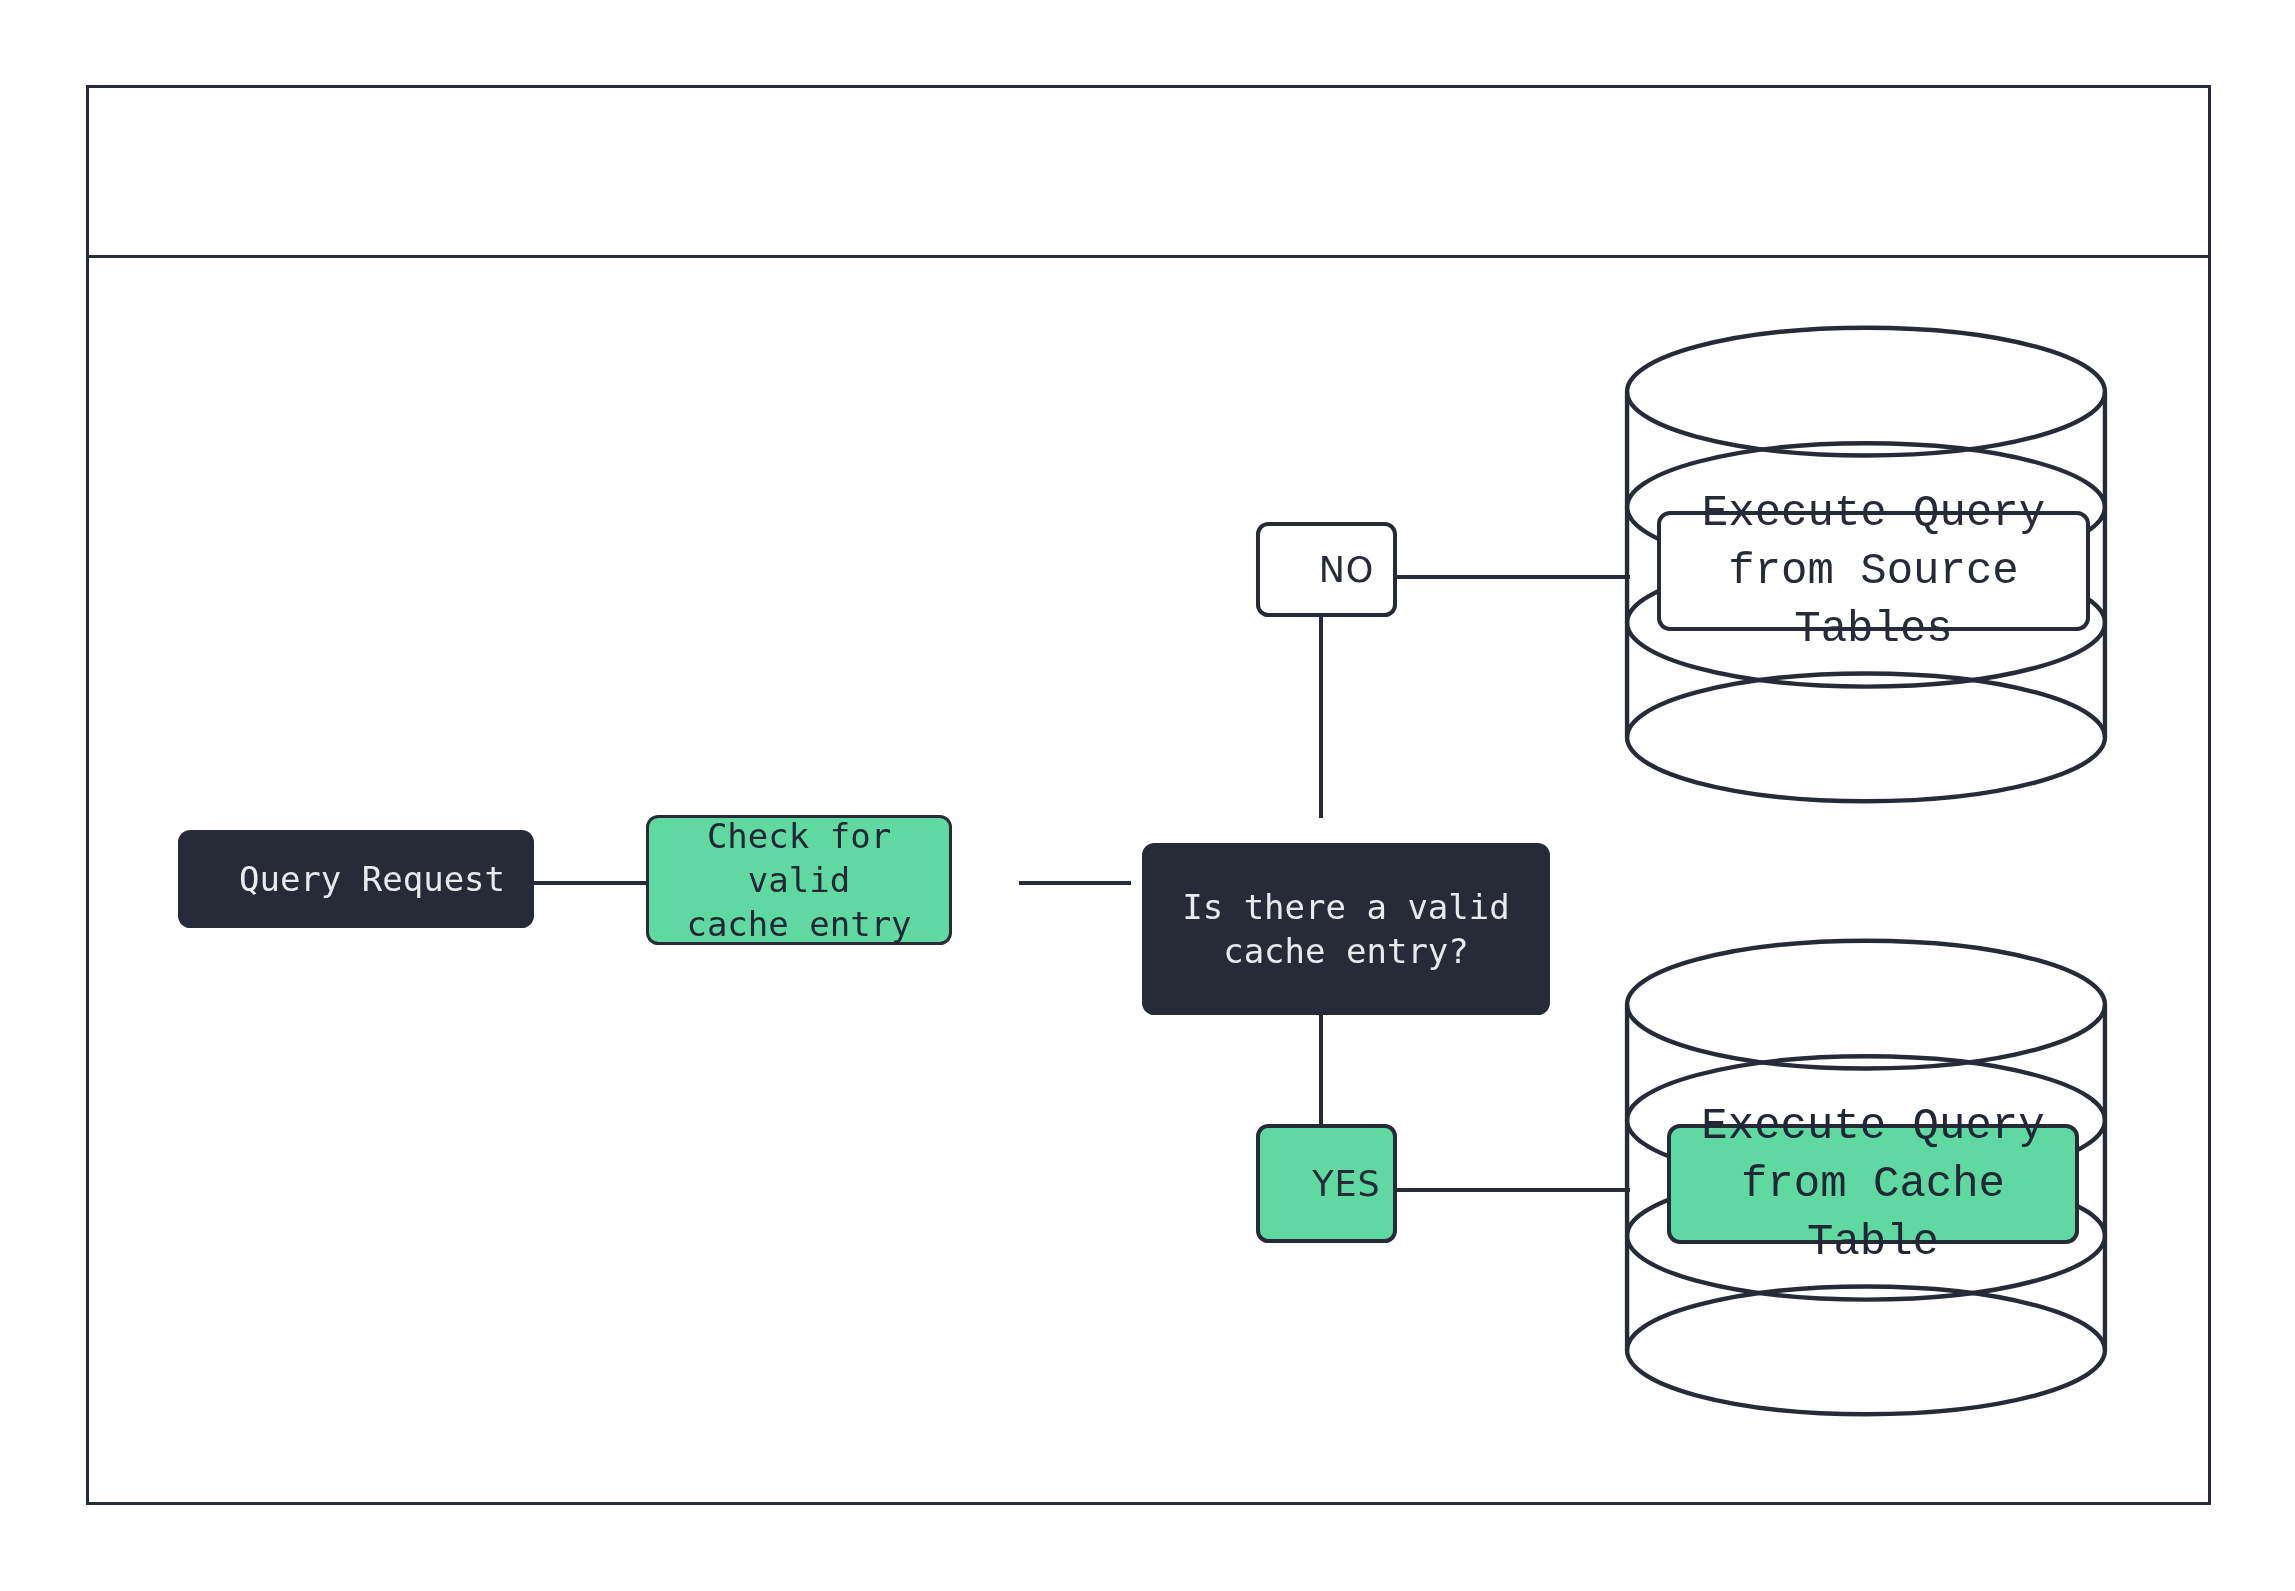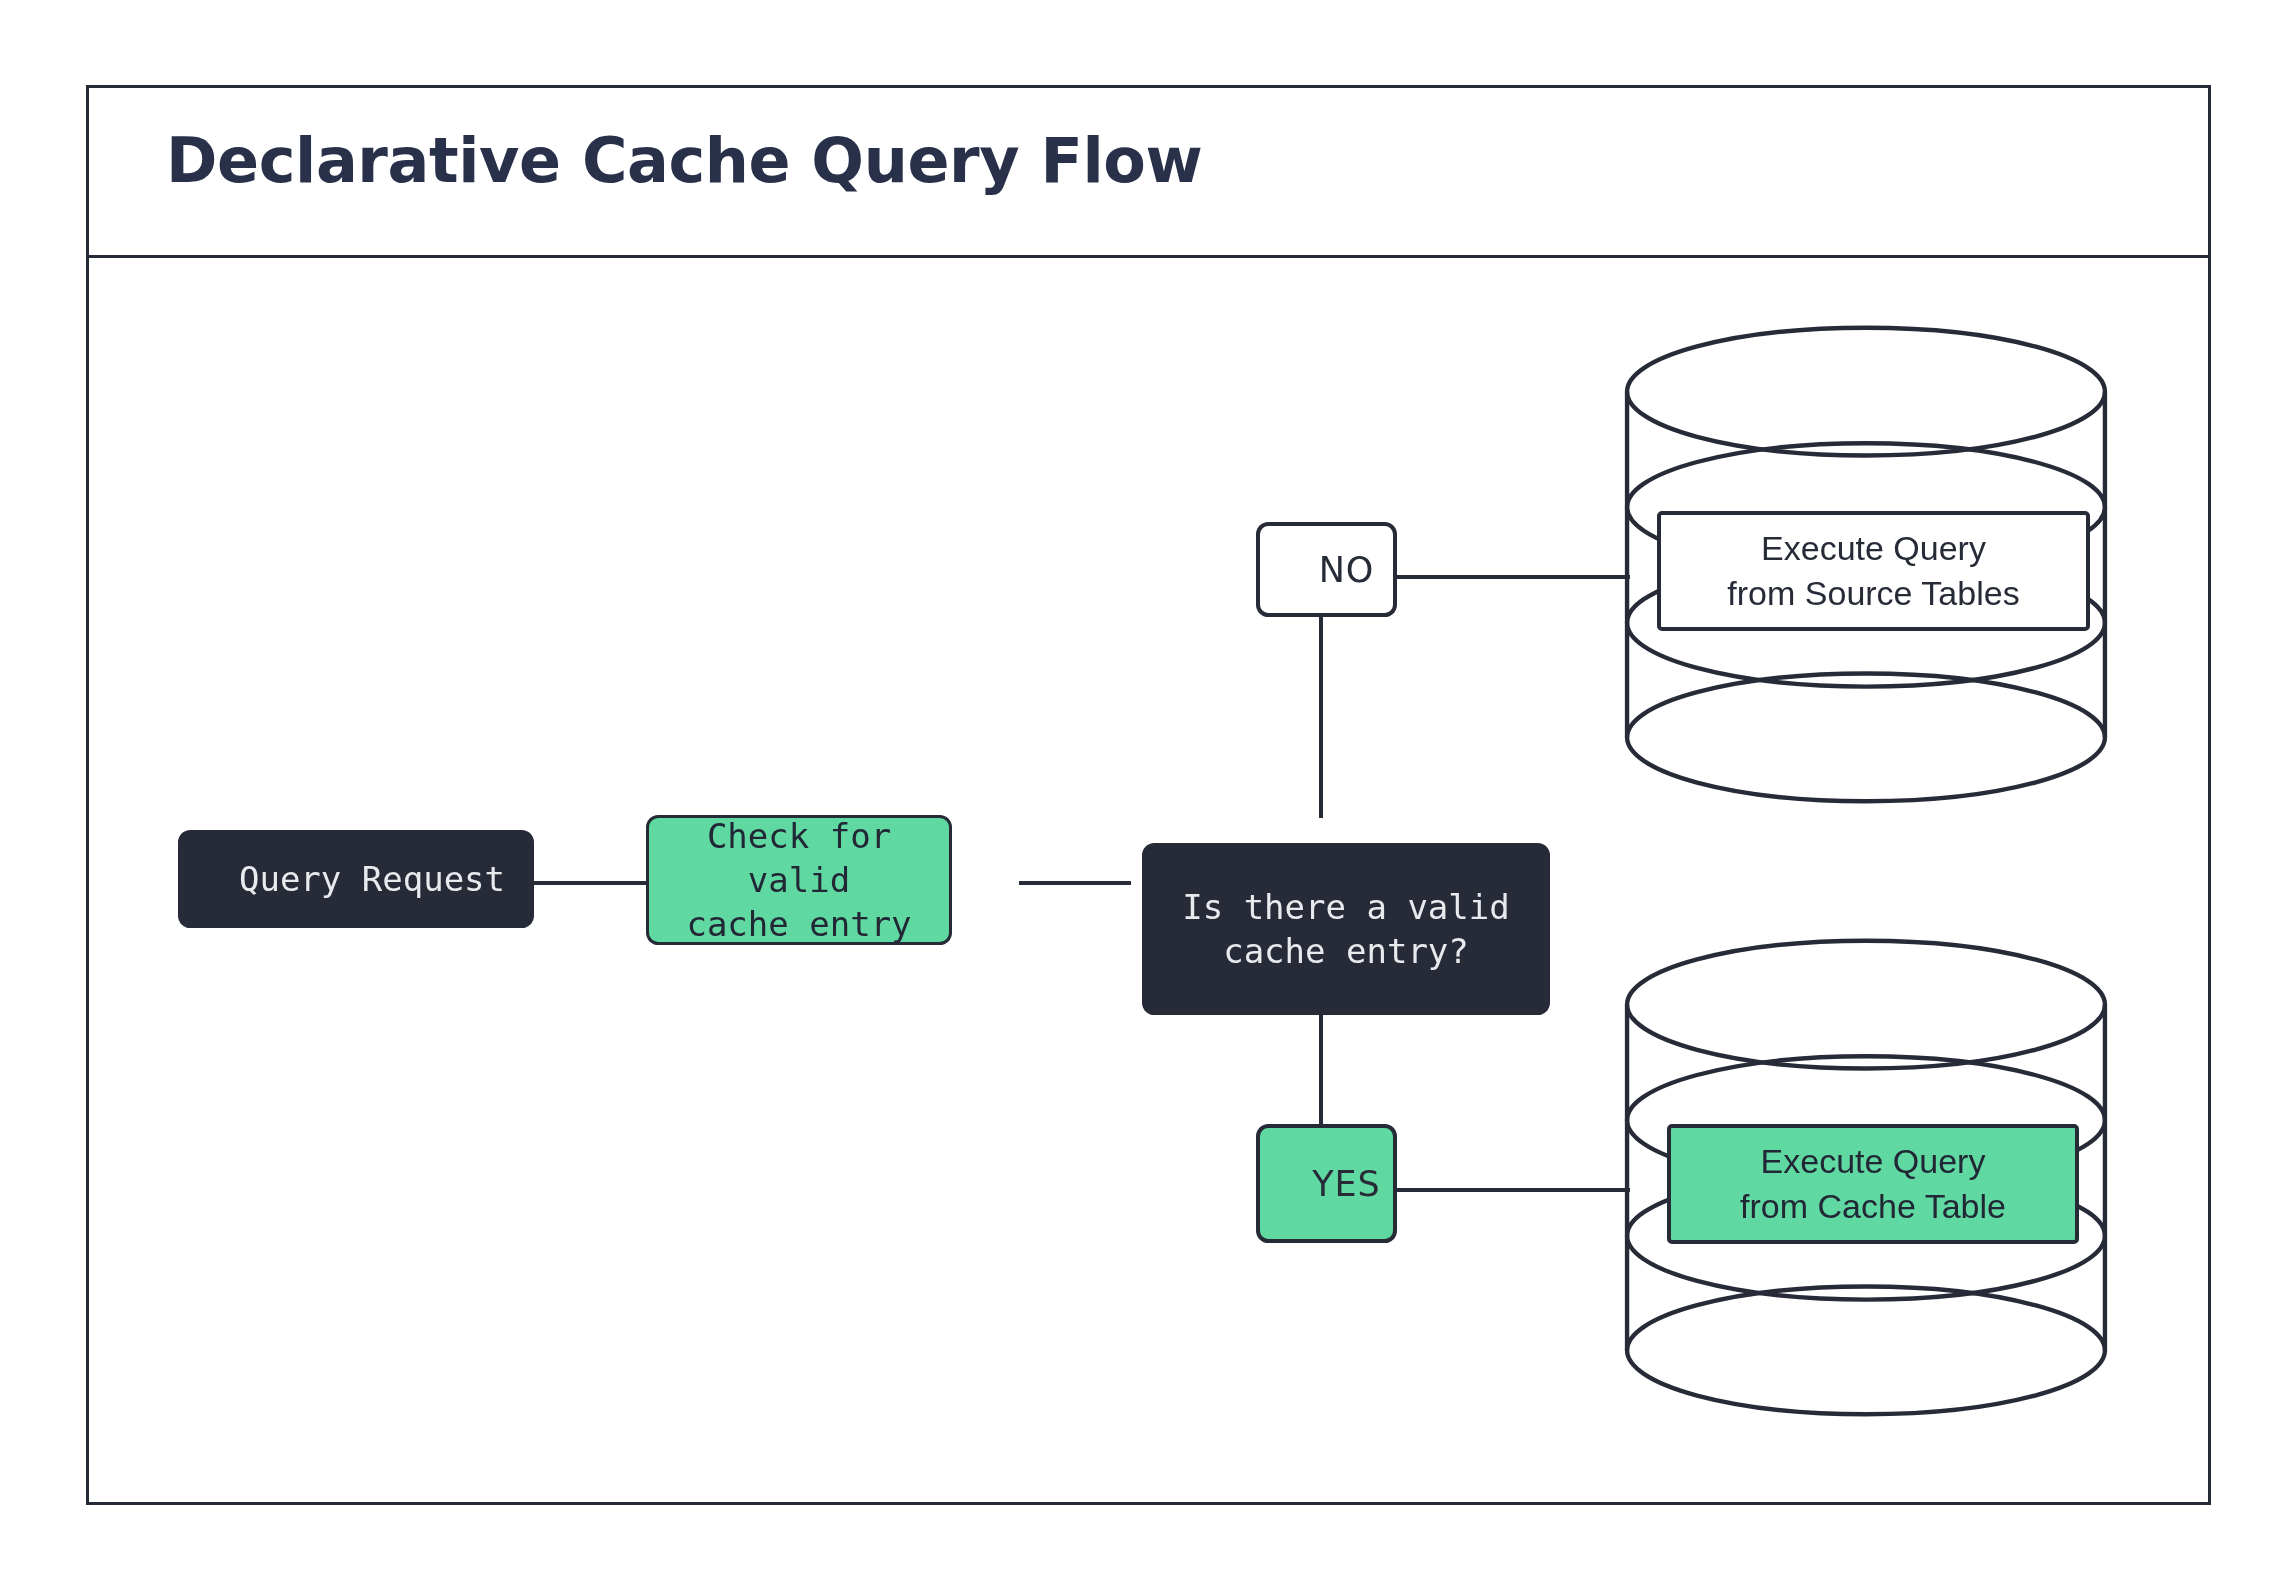--- a/index.html
+++ b/index.html
@@ -116,39 +116,38 @@
     top: 0;
     overflow: visible;
   }
   .cyl-label {
     position: absolute;
     box-sizing: border-box;
     display: flex;
     align-items: center;
     justify-content: center;
     text-align: center;
-    border-radius: 5px;
+    border-radius: 13px;
     border: 4.4px solid #272b38;
-    font-family: Liberation Sans, sans-serif;
-    font-size: 34px;
+    font-family: Liberation Mono, monospace;
+    font-size: 44px;
     line-height: 1.32;
     white-space: pre-line;
     color: #272b38;
   }
   .cyl-label.white { background: #ffffff; }
   .cyl-label.green { background: #5fd9a1; color: #222735; }
 </style>
 </head>
 <body>
 
 <div id="canvas">
 
   <div class="frame"></div>
   <div class="frame-title-bar"></div>
-  <div class="diagram-title">Declarative Cache Query Flow</div>
 
   <div class="edge h" style="left:532px; top:881px; width:114px;"></div>
 
   <div class="edge h" style="left:1019px; top:881px; width:112px;"></div>
 
   <div class="edge v" style="left:1319px; top:616px; height:202px;"></div>
 
   <div class="edge h" style="left:1395px; top:575px; width:235px;"></div>
 
   <div class="edge v" style="left:1319px; top:946px; height:180px;"></div>

